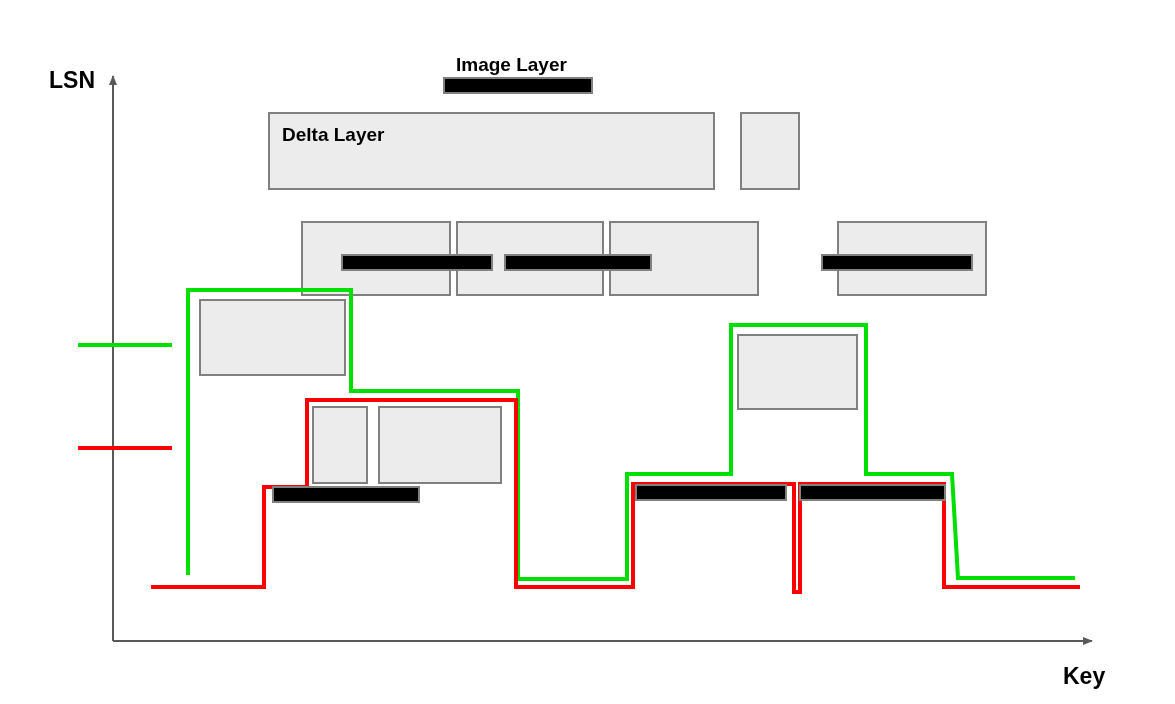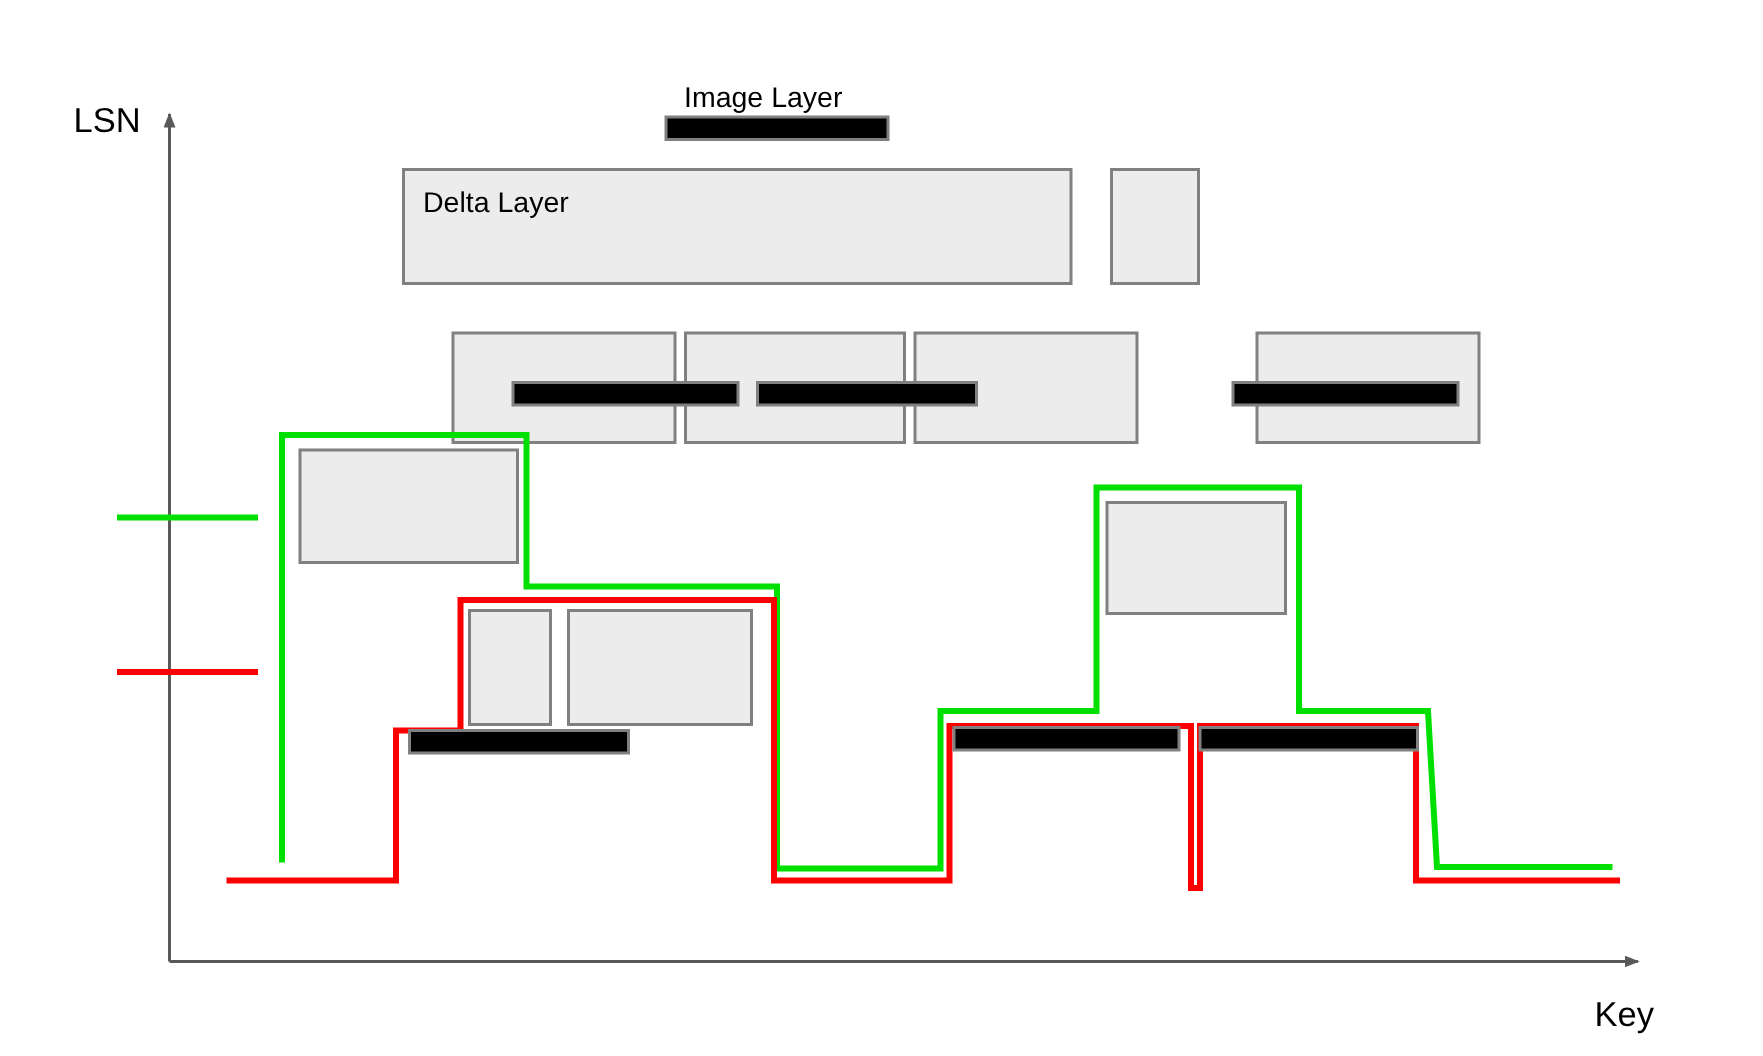--- a/index.html
+++ b/index.html
@@ -10,20 +10,21 @@
   body {
     width: 1175px;
     height: 704px;
     font-family: "Liberation Sans", sans-serif;
     overflow: hidden;
   }
   #canvas {
     position: relative;
     width: 938px;
     height: 704px;
+    font-weight: bold;
   }
   svg.diagram {
     display: block;
     width: 1175px;
     height: 704px;
   }
   text.axis-label {
     font-family: "Liberation Sans", sans-serif;
     font-size: 23px;
     fill: #000000;

